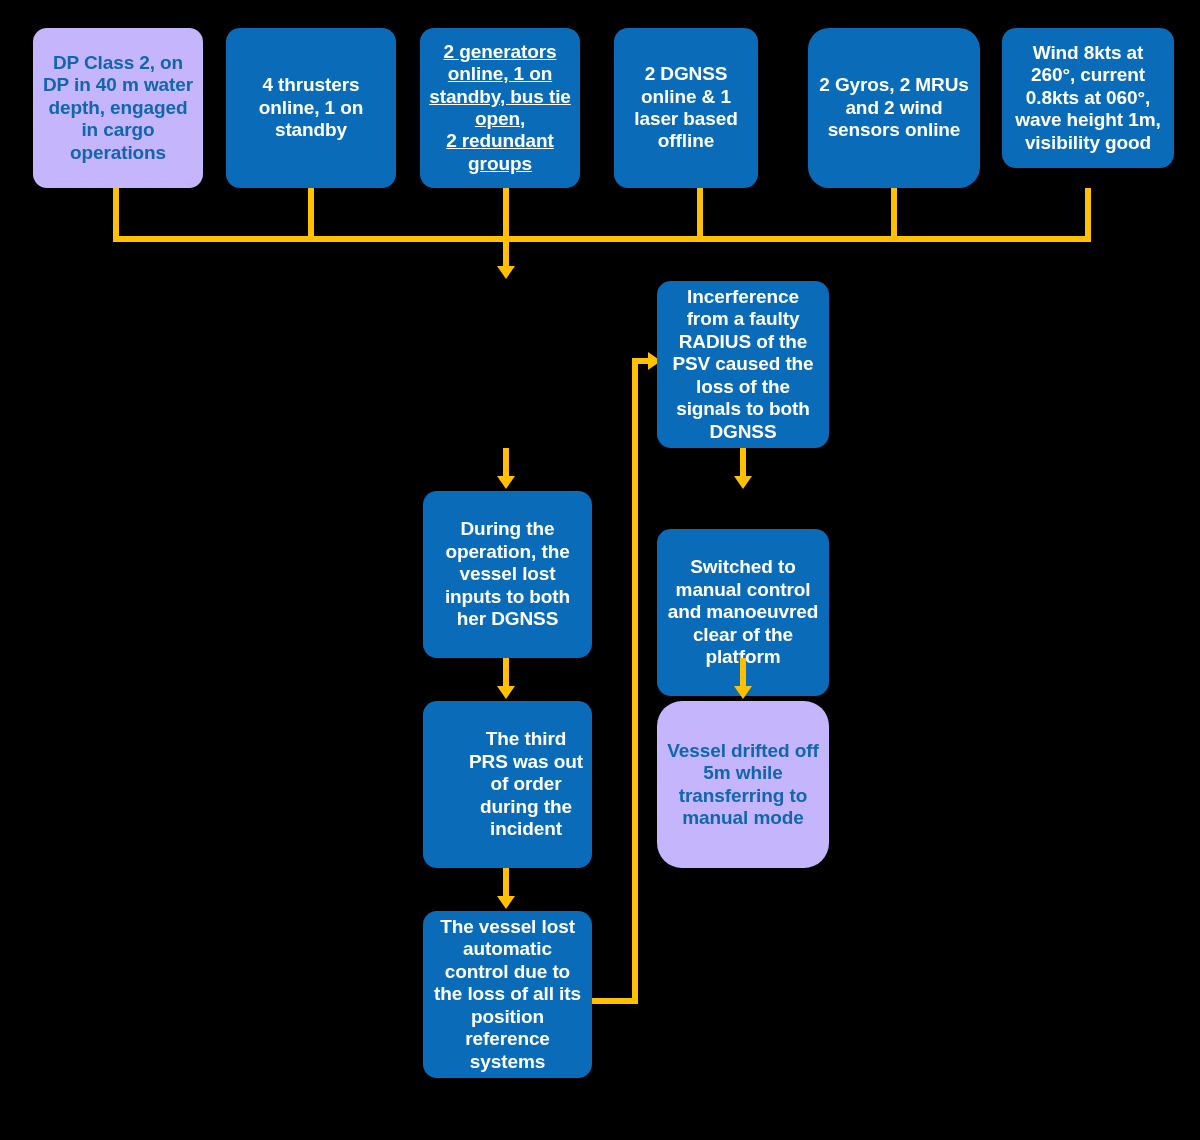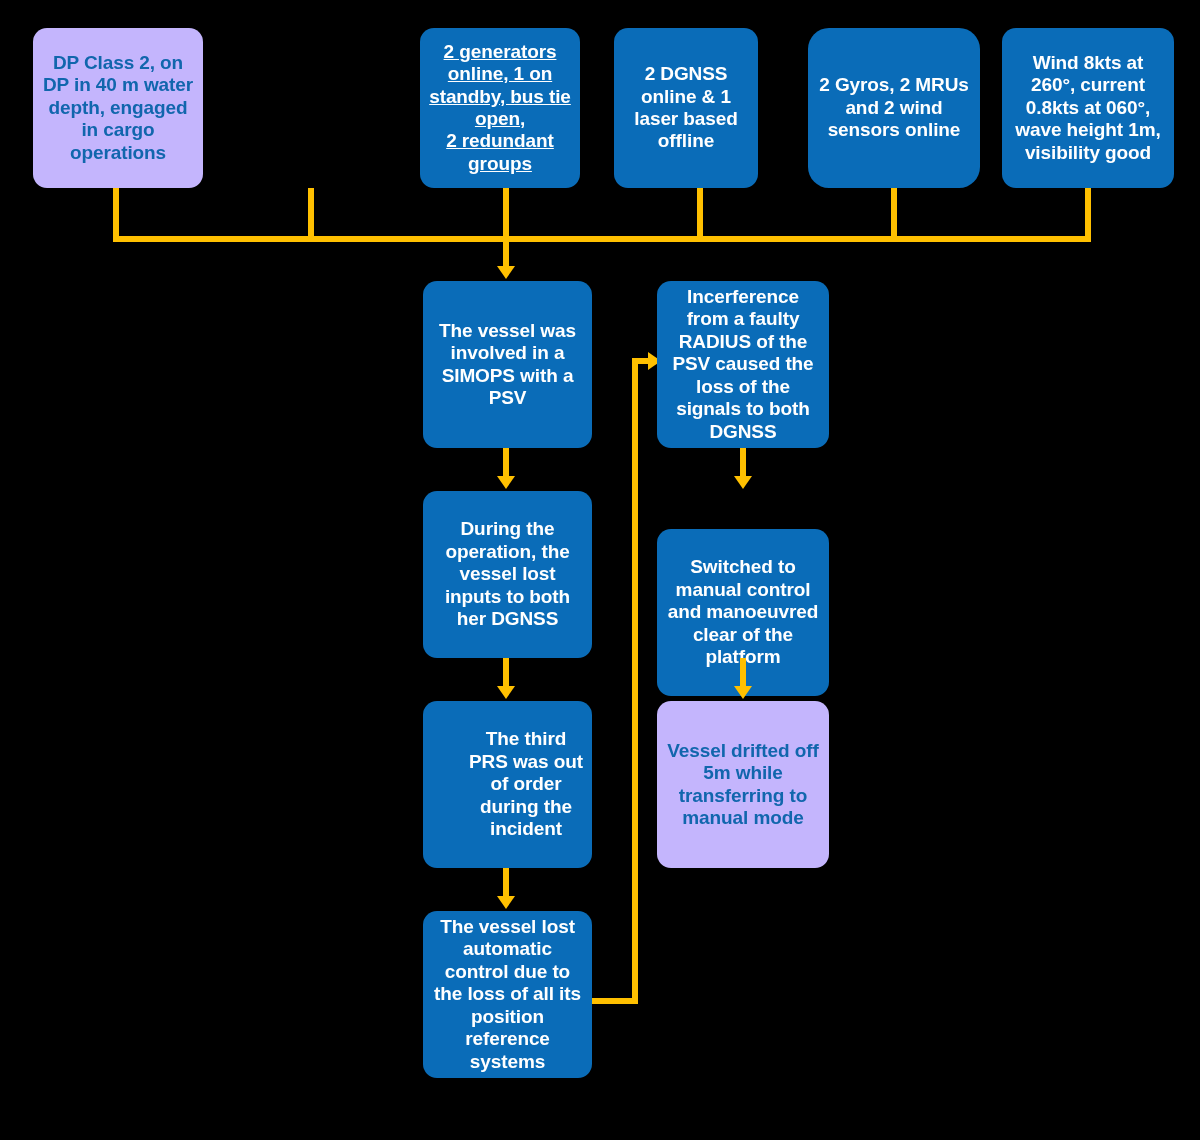--- a/index.html
+++ b/index.html
@@ -58,43 +58,43 @@
     border-left: 13px solid #ffc000;
   }
 </style>
 </head>
 <body>
 
 <div id="canvas">
 
   <div class="node amber" style="left:33px; top:28px; width:170px; height:160px;">DP Class 2, on DP in 40 m water depth, engaged in cargo operations</div>
 
+  <div class="node blue" style="left:226px; top:28px; width:170px; height:160px;">4 thrusters online, 1 on standby</div>
 
   <div class="node blue" style="left:420px; top:28px; width:160px; height:160px;text-decoration:underline;">2 generators online, 1 on standby, bus tie open,
 2 redundant groups</div>
 
   <div class="node blue" style="left:614px; top:28px; width:144px; height:160px;">2 DGNSS online &amp; 1 laser based offline</div>
 
   <div class="node blue" style="left:808px; top:28px; width:172px; height:160px;border-radius:21px;">2 Gyros, 2 MRUs and 2 wind sensors online</div>
 
-  <div class="node blue" style="left:1002px; top:28px; width:172px; height:160px;">Wind 8kts at 260°, current 0.8kts at 060°, wave height 1m, visibility good</div>
+  <div class="node blue" style="left:1002px; top:28px; width:172px; height:140px;">Wind 8kts at 260°, current 0.8kts at 060°, wave height 1m, visibility good</div>
 
   <div class="conn" style="left:113px; top:188px; width:6px; height:54px;"></div>
   <div class="conn" style="left:308px; top:188px; width:6px; height:54px;"></div>
   <div class="conn" style="left:503px; top:188px; width:6px; height:54px;"></div>
   <div class="conn" style="left:697px; top:188px; width:6px; height:54px;"></div>
   <div class="conn" style="left:891px; top:188px; width:6px; height:54px;"></div>
   <div class="conn" style="left:1085px; top:188px; width:6px; height:54px;"></div>
 
   <div class="conn" style="left:113px; top:236px; width:978px; height:6px;"></div>
 
   <div class="conn" style="left:503px; top:236px; width:6px; height:34px;"></div>
   <div class="arrowhead arrow-down" style="left:497px; top:266px;"></div>
 
-  <div class="node blue" style="left:423px; top:281px; width:169px; height:167px;">The vessel was involved in a SIMOPS with a PSV</div>
 
   <div class="conn" style="left:503px; top:448px; width:6px; height:30px;"></div>
   <div class="arrowhead arrow-down" style="left:497px; top:476px;"></div>
 
   <div class="node blue" style="left:423px; top:491px; width:169px; height:167px;">During the operation, the vessel lost inputs to both her DGNSS</div>
 
   <div class="conn" style="left:503px; top:658px; width:6px; height:30px;"></div>
   <div class="arrowhead arrow-down" style="left:497px; top:686px;"></div>
 
   <div class="node blue" style="left:423px; top:701px; width:169px; height:167px;padding-left:45px;">The third PRS was out of order during the incident</div>
@@ -112,15 +112,15 @@
   <div class="node blue" style="left:657px; top:281px; width:172px; height:167px;">Incerference from a faulty RADIUS of the PSV caused the loss of the signals to both DGNSS</div>
 
   <div class="conn" style="left:740px; top:448px; width:6px; height:30px;"></div>
   <div class="arrowhead arrow-down" style="left:734px; top:476px;"></div>
 
   <div class="node blue" style="left:657px; top:491px; width:172px; height:167px;margin-top:38px;">Switched to manual control and manoeuvred clear of the platform</div>
 
   <div class="conn" style="left:740px; top:658px; width:6px; height:30px;"></div>
   <div class="arrowhead arrow-down" style="left:734px; top:686px;"></div>
 
-  <div class="node amber" style="left:657px; top:701px; width:172px; height:167px;">Vessel drifted off 5m while transferring to manual mode</div>
+  <div class="node amber" style="left:657px; top:701px; width:172px; height:167px;border-radius:25px;">Vessel drifted off 5m while transferring to manual mode</div>
 
 </div>
 
 </body></html>

